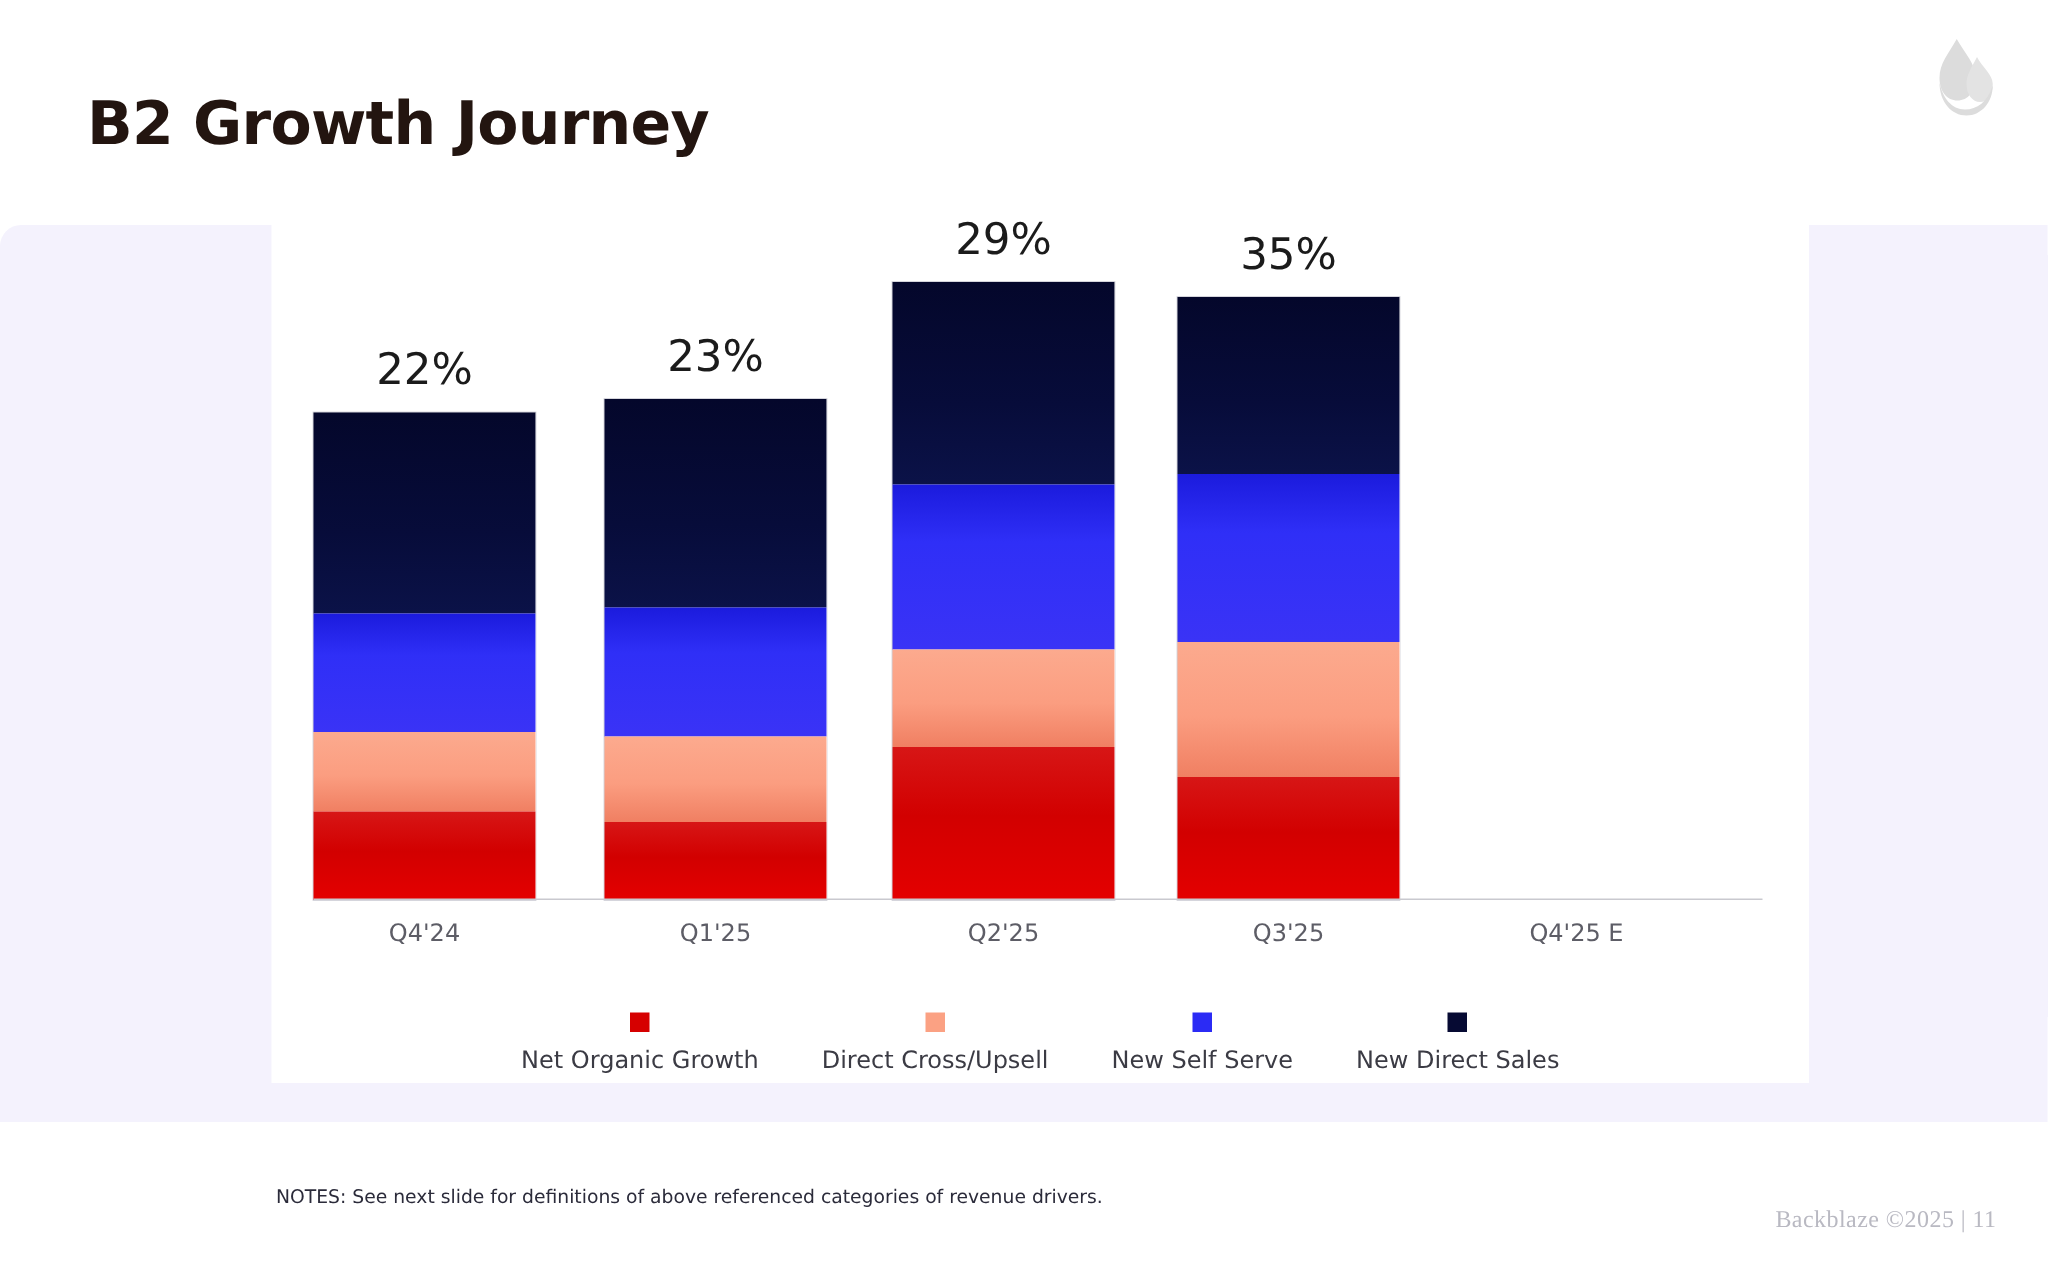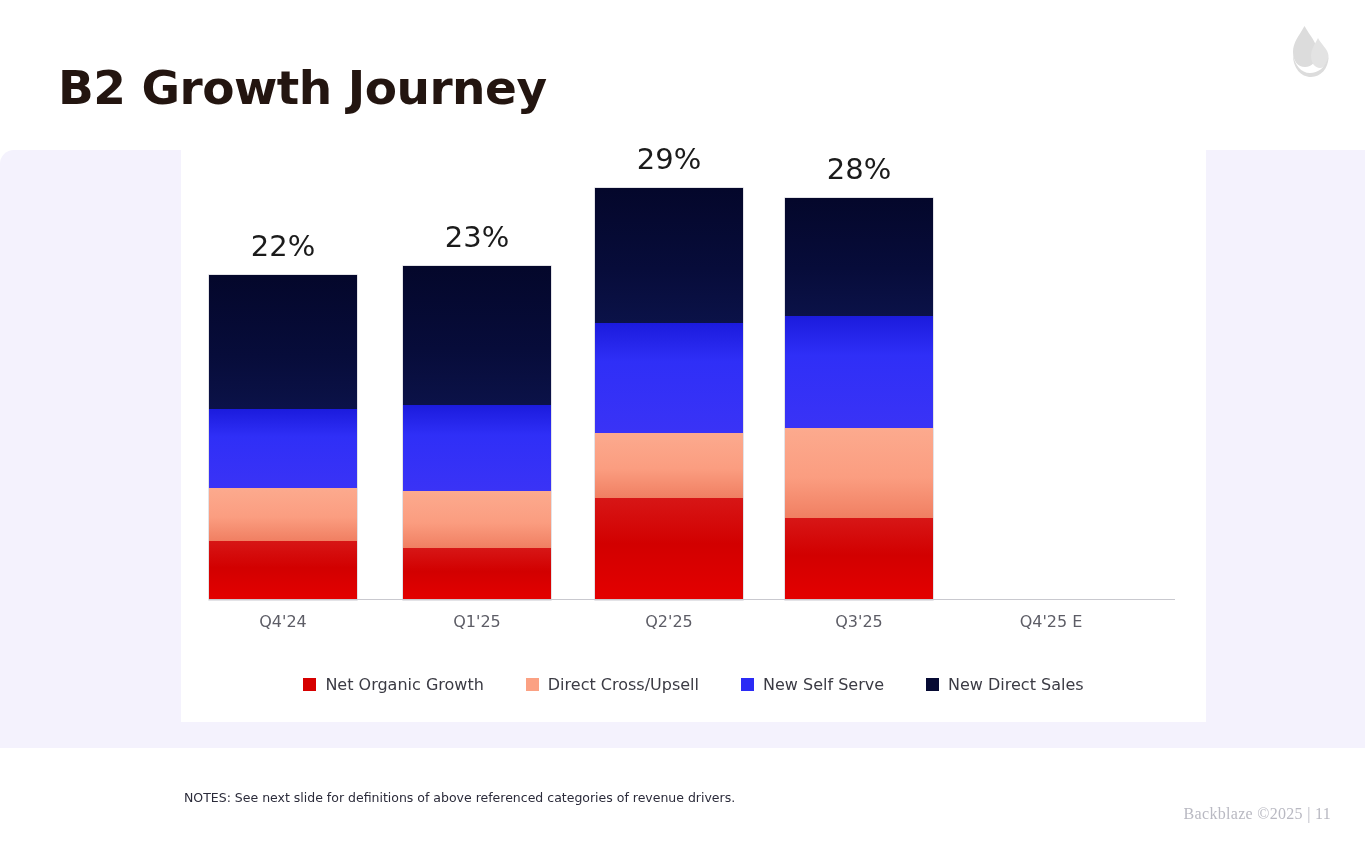--- a/index.html
+++ b/index.html
@@ -13,21 +13,21 @@
     font-family: "Liberation Sans", sans-serif;
     overflow: hidden;
     position: relative;
   }
 
   
   #slide-title {
     position: absolute;
     left: 58px;
     top: 60px;
-    font-size: 47px;
+    font-size: 40px;
     font-weight: bold;
     letter-spacing: -0.5px;
     color: #231510;
     font-family: "DejaVu Sans", sans-serif;
     white-space: nowrap;
   }
 
   
   #brand-logo {
     position: absolute;
@@ -131,20 +131,21 @@
     width: 1025px;
     display: flex;
     justify-content: center;
     align-items: center;
     gap: 42px;
   }
   .legend-item {
     display: flex;
     align-items: center;
     gap: 9px;
+    flex-direction: column;
   }
   .legend-swatch {
     width: 13px;
     height: 13px;
     display: inline-block;
   }
   .legend-text {
     font-size: 16px;
     color: #3b3b44;
     font-family: "DejaVu Sans", sans-serif;
@@ -215,21 +216,21 @@
           <div class="bar-total-label">29%</div>
           <div class="seg seg-direct-sales" style="height:135px;"></div>
           <div class="seg seg-self-serve" style="height:110px;"></div>
           <div class="seg seg-cross-upsell" style="height:65px;"></div>
           <div class="seg seg-organic" style="height:102px;"></div>
         </div>
       </div>
 
       <div class="bar-group" style="left:604px;">
         <div class="bar-stack">
-          <div class="bar-total-label">28%</div>
+          <div class="bar-total-label">35%</div>
           <div class="seg seg-direct-sales" style="height:118px;"></div>
           <div class="seg seg-self-serve" style="height:112px;"></div>
           <div class="seg seg-cross-upsell" style="height:90px;"></div>
           <div class="seg seg-organic" style="height:82px;"></div>
         </div>
       </div>
 
 
       <div id="axis-line"></div>
 

